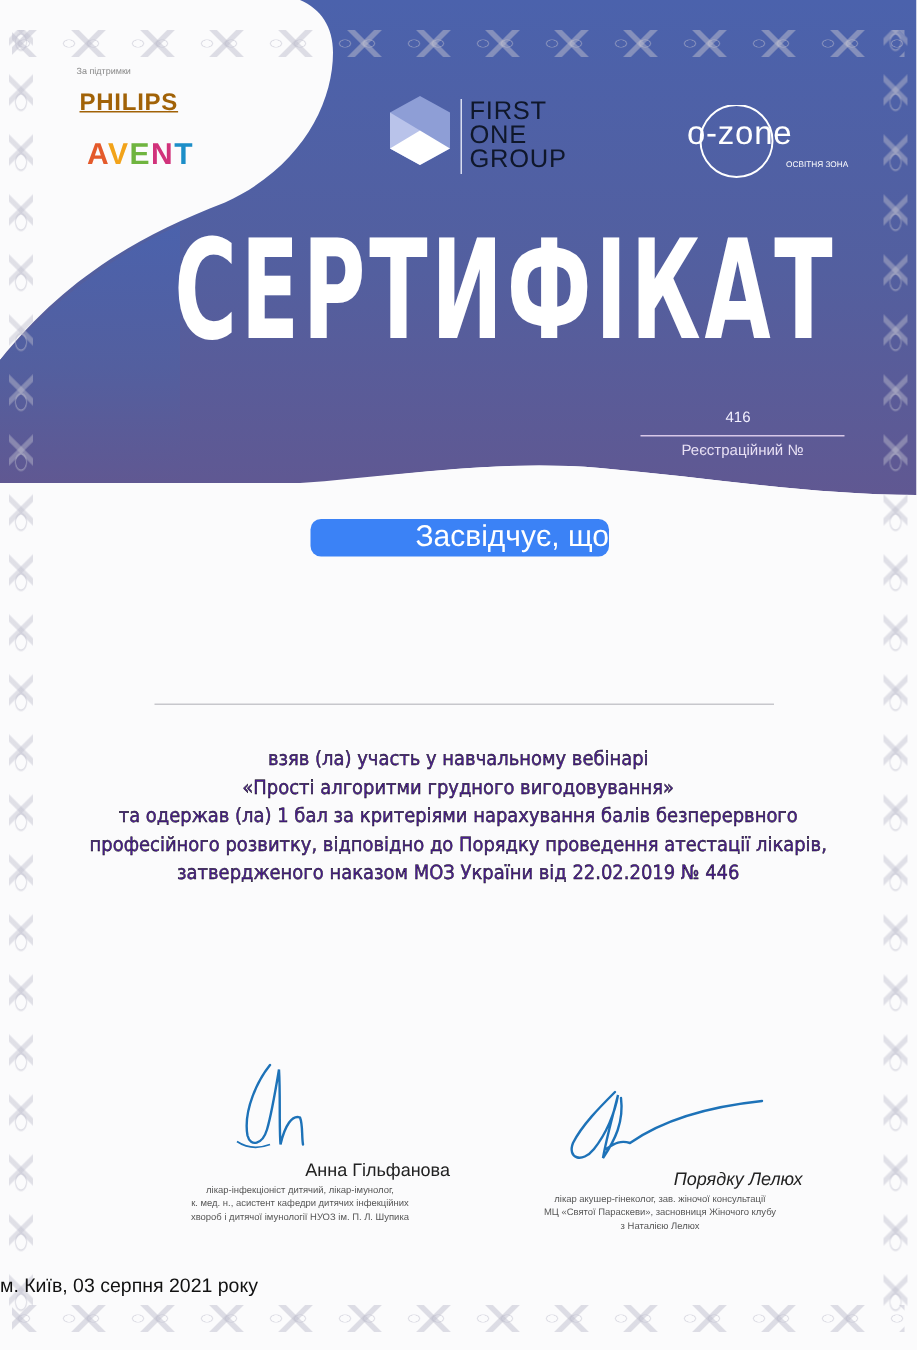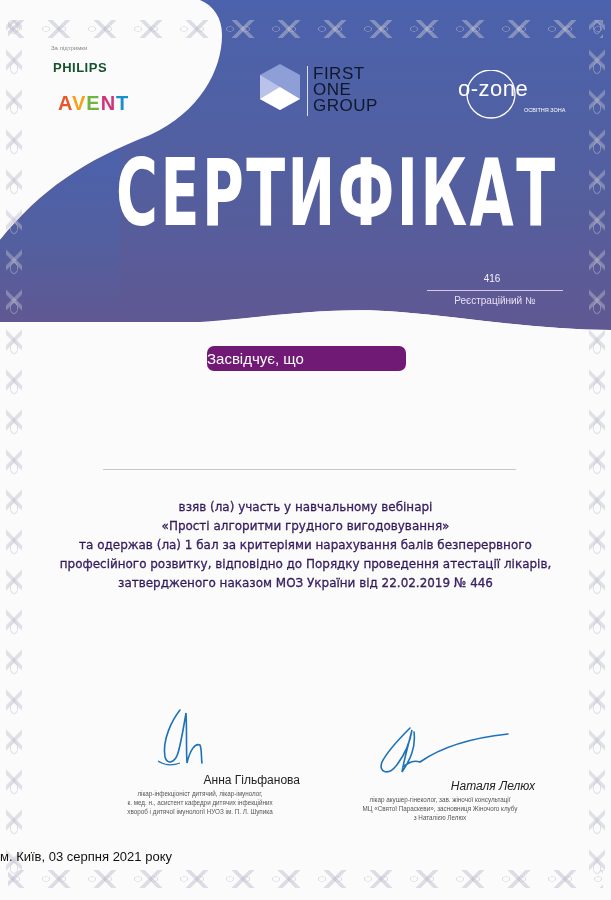--- a/index.html
+++ b/index.html
@@ -40,21 +40,21 @@
   .band {
     position: absolute; left: 0; top: 0; width: 611px; height: 330px;
   }
   .band svg { position: absolute; left: 0; top: 0; }
 
   .sponsor-label {
     position: absolute; left: 51px; top: 45px; font-size: 6px; color: #888;
   }
   .philips {
     position: absolute; left: 53px; top: 60px;
-    font-size: 13px; font-weight: bold; color: #14532d; letter-spacing: 0.5px;
+    font-size: 16px; font-weight: bold; color: #a16207; letter-spacing: 0.5px; text-decoration: underline;
   }
   .avent {
     position: absolute; left: 58px; top: 92px;
     font-size: 20px; font-weight: bold; letter-spacing: 1px; color: #1f4c5d;
   }
   .avent .a { color: #e45a2b; }
   .avent .v { color: #f2a31a; }
   .avent .e { color: #6fb43f; }
   .avent .n { color: #d1327b; }
   .avent .t { color: #1c8ec8; }
@@ -87,22 +87,22 @@
     color: #f3f0ff; font-size: 10px;
   }
   .reg-line { position: absolute; left: 427px; width: 136px; top: 290px; height: 1px; background: #d8c8e8; }
   .reg-label {
     position: absolute; left: 427px; width: 136px; top: 295px; text-align: center;
     color: #e8e0f4; font-size: 10px;
   }
 
   .certifies {
     position: absolute; left: 207px; top: 346px; width: 199px; height: 25px;
-    background: #701a75; border-radius: 7px;
-    color: #fff; font-size: 15px; text-align: left; line-height: 25px;
+    background: #3b82f6; border-radius: 7px;
+    color: #fff; font-size: 20px; text-align: right; line-height: 25px;
   }
 
   .recipient {
     position: absolute; left: 0; width: 611px; top: 444px; text-align: center;
     color: #333; font-size: 16px;
   }
   .recipient-line { position: absolute; left: 103px; width: 413px; top: 469px; height: 1px; background: #c7c7cc; }
 
   .body-text {
     position: absolute; left: 0; width: 611px; top: 497px; text-align: center;
@@ -198,21 +198,21 @@
   <div class="sig-name" style="left:100px; width:200px; top:773px;">Анна Гільфанова</div>
   <div class="sig-role" style="left:100px; width:200px; top:789px;">
     <div>лікар-інфекціоніст дитячий, лікар-імунолог,</div>
     <div>к. мед. н., асистент кафедри дитячих інфекційних</div>
     <div>хвороб і дитячої імунології НУОЗ ім. П. Л. Шупика</div>
   </div>
 
   <svg class="sig" style="left:370px; top:720px;" width="140" height="60" viewBox="0 0 140 60">
     <path d="M 40 8 C 30 18, 18 30, 12 42 C 8 52, 18 56, 26 46 C 34 36, 40 22, 42 10 C 38 26, 34 40, 32 52 C 40 40, 46 28, 44 12 M 34 46 C 40 42, 44 40, 50 42 C 70 28, 100 18, 138 14" fill="none" stroke="#1d72b8" stroke-width="1.6" stroke-linecap="round"></path>
   </svg>
-  <div class="sig-name" style="left:345px; width:190px; top:779px; font-style:italic;">Наталя Лелюх</div>
+  <div class="sig-name" style="left:345px; width:190px; top:779px; font-style:italic;">Порядку Лелюх</div>
   <div class="sig-role" style="left:345px; width:190px; top:795px;">
     <div>лікар акушер-гінеколог, зав. жіночої консультації</div>
     <div>МЦ «Святої Параскеви», засновниця Жіночого клубу</div>
     <div>з Наталією Лелюх</div>
   </div>
 
   <div class="place-date">м. Київ, 03 серпня 2021 року</div>
 
 </div>
 

